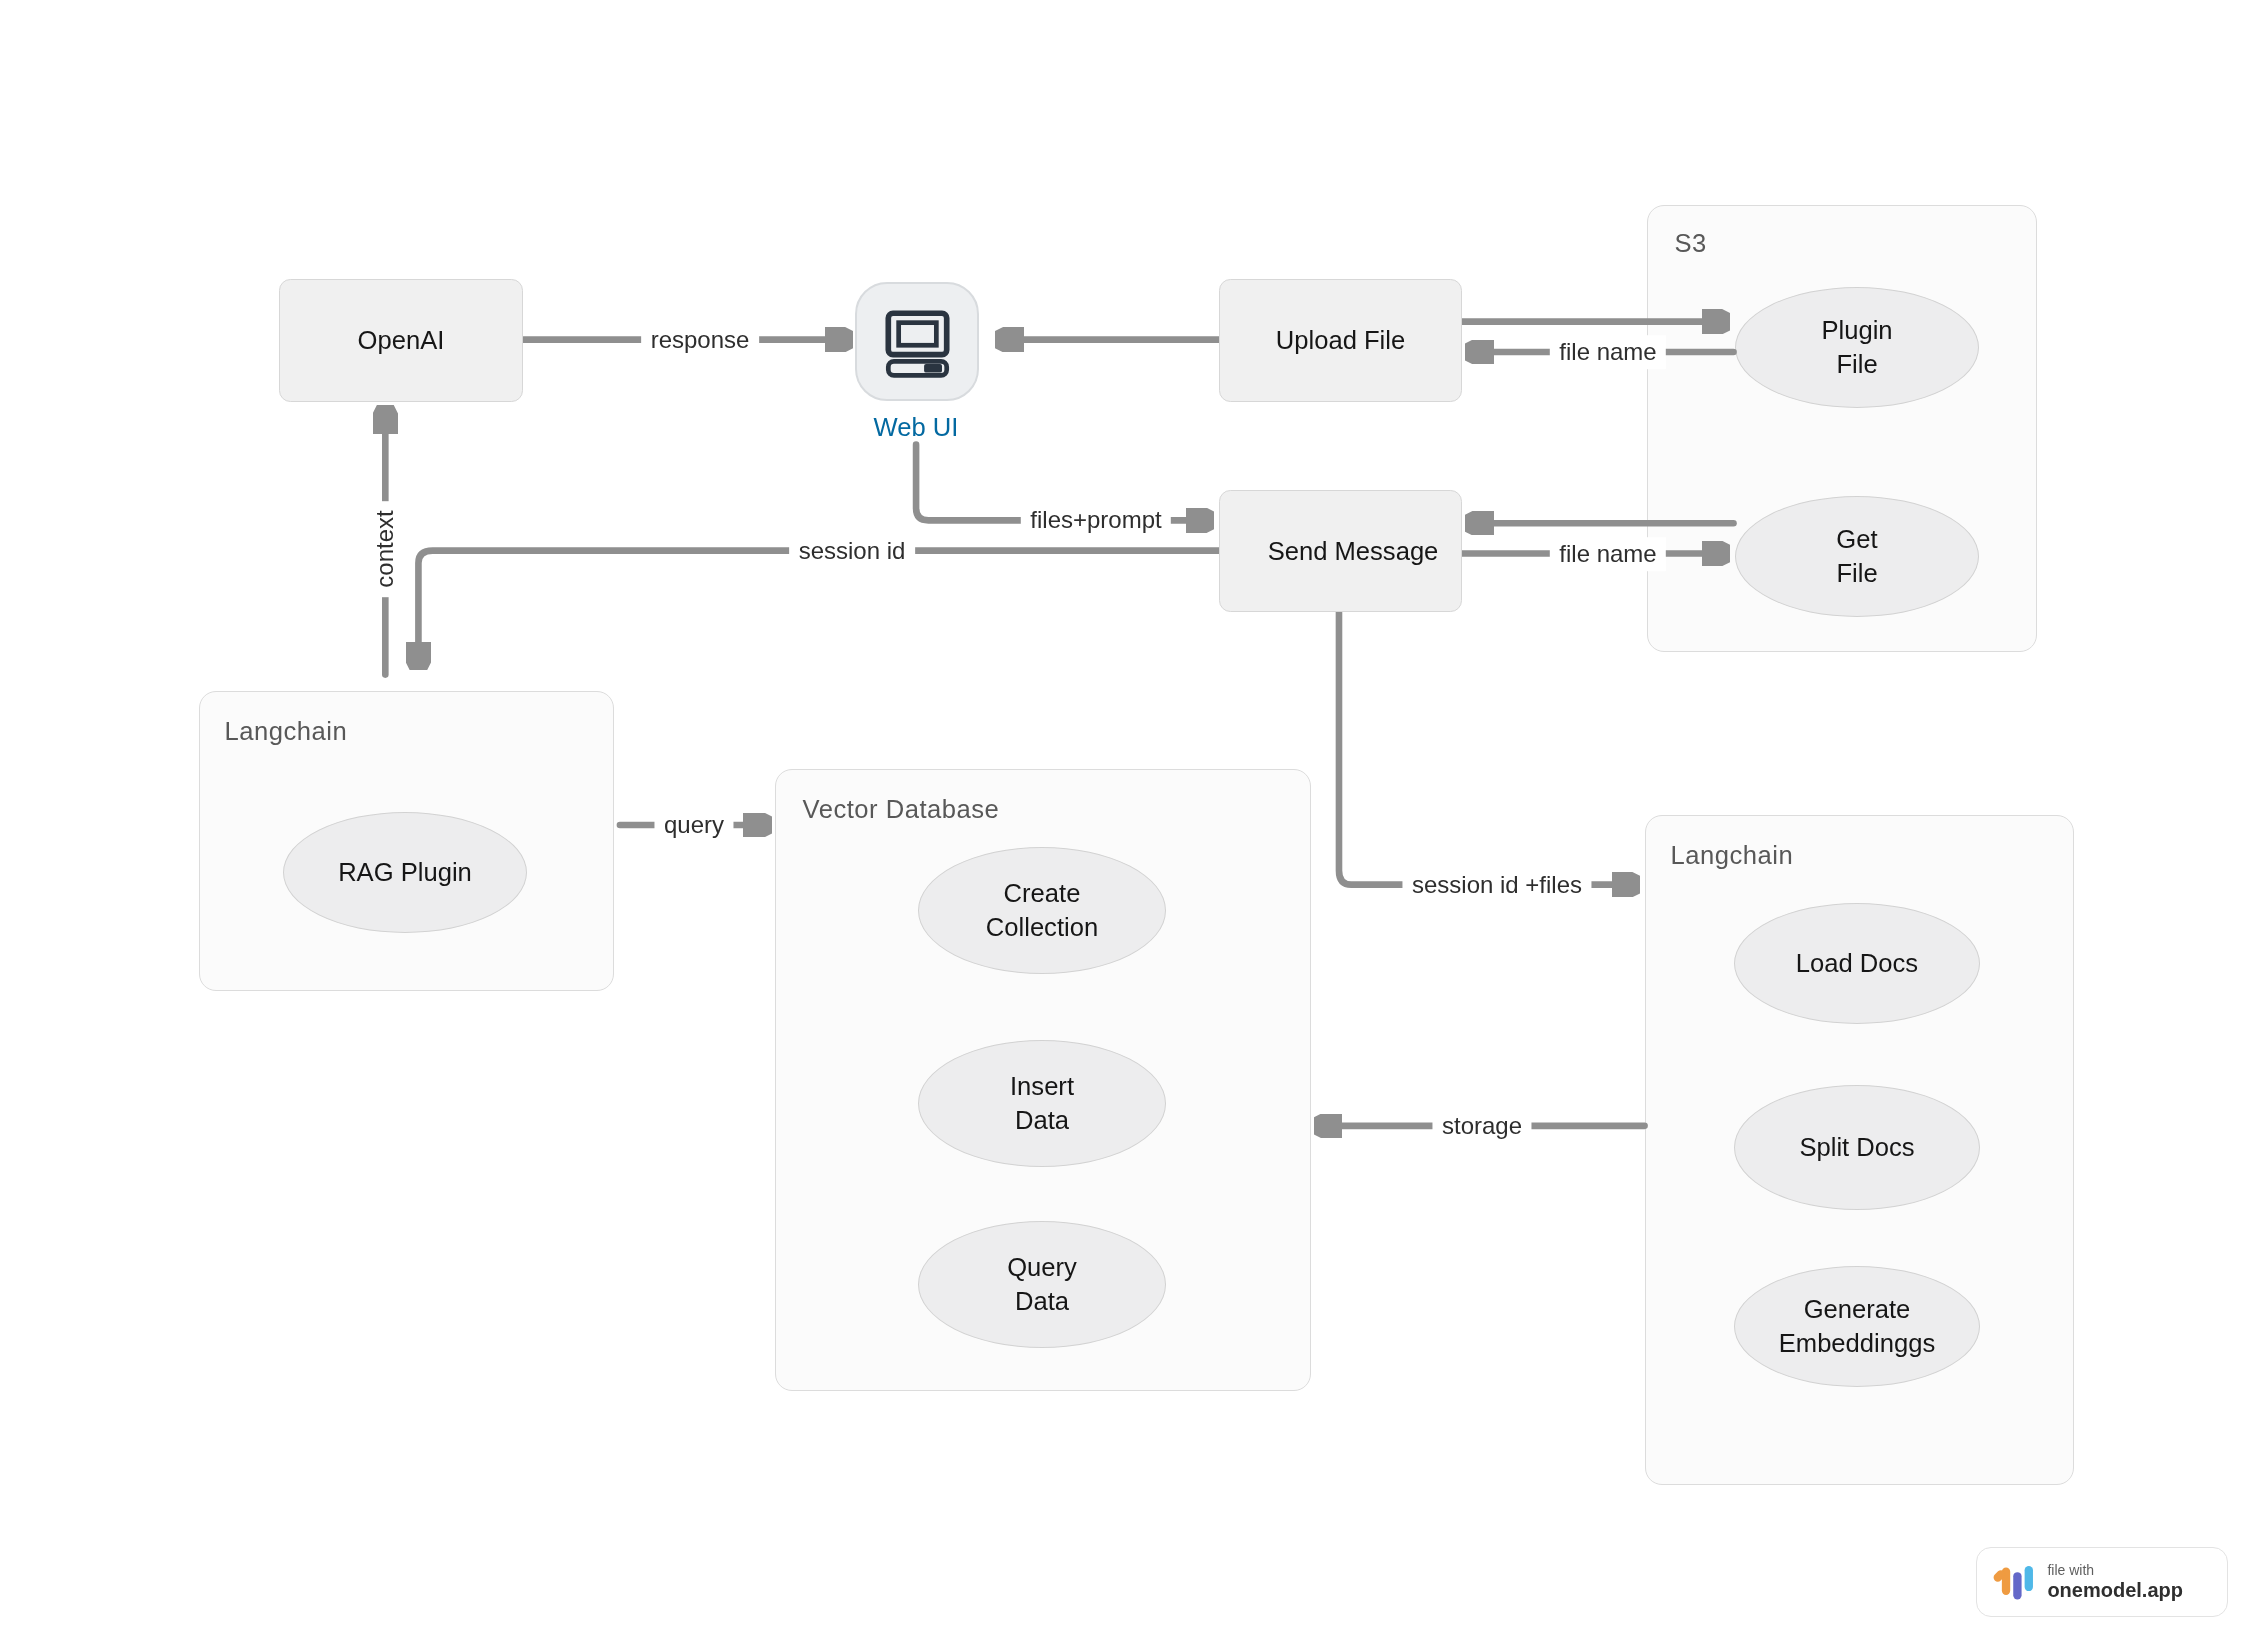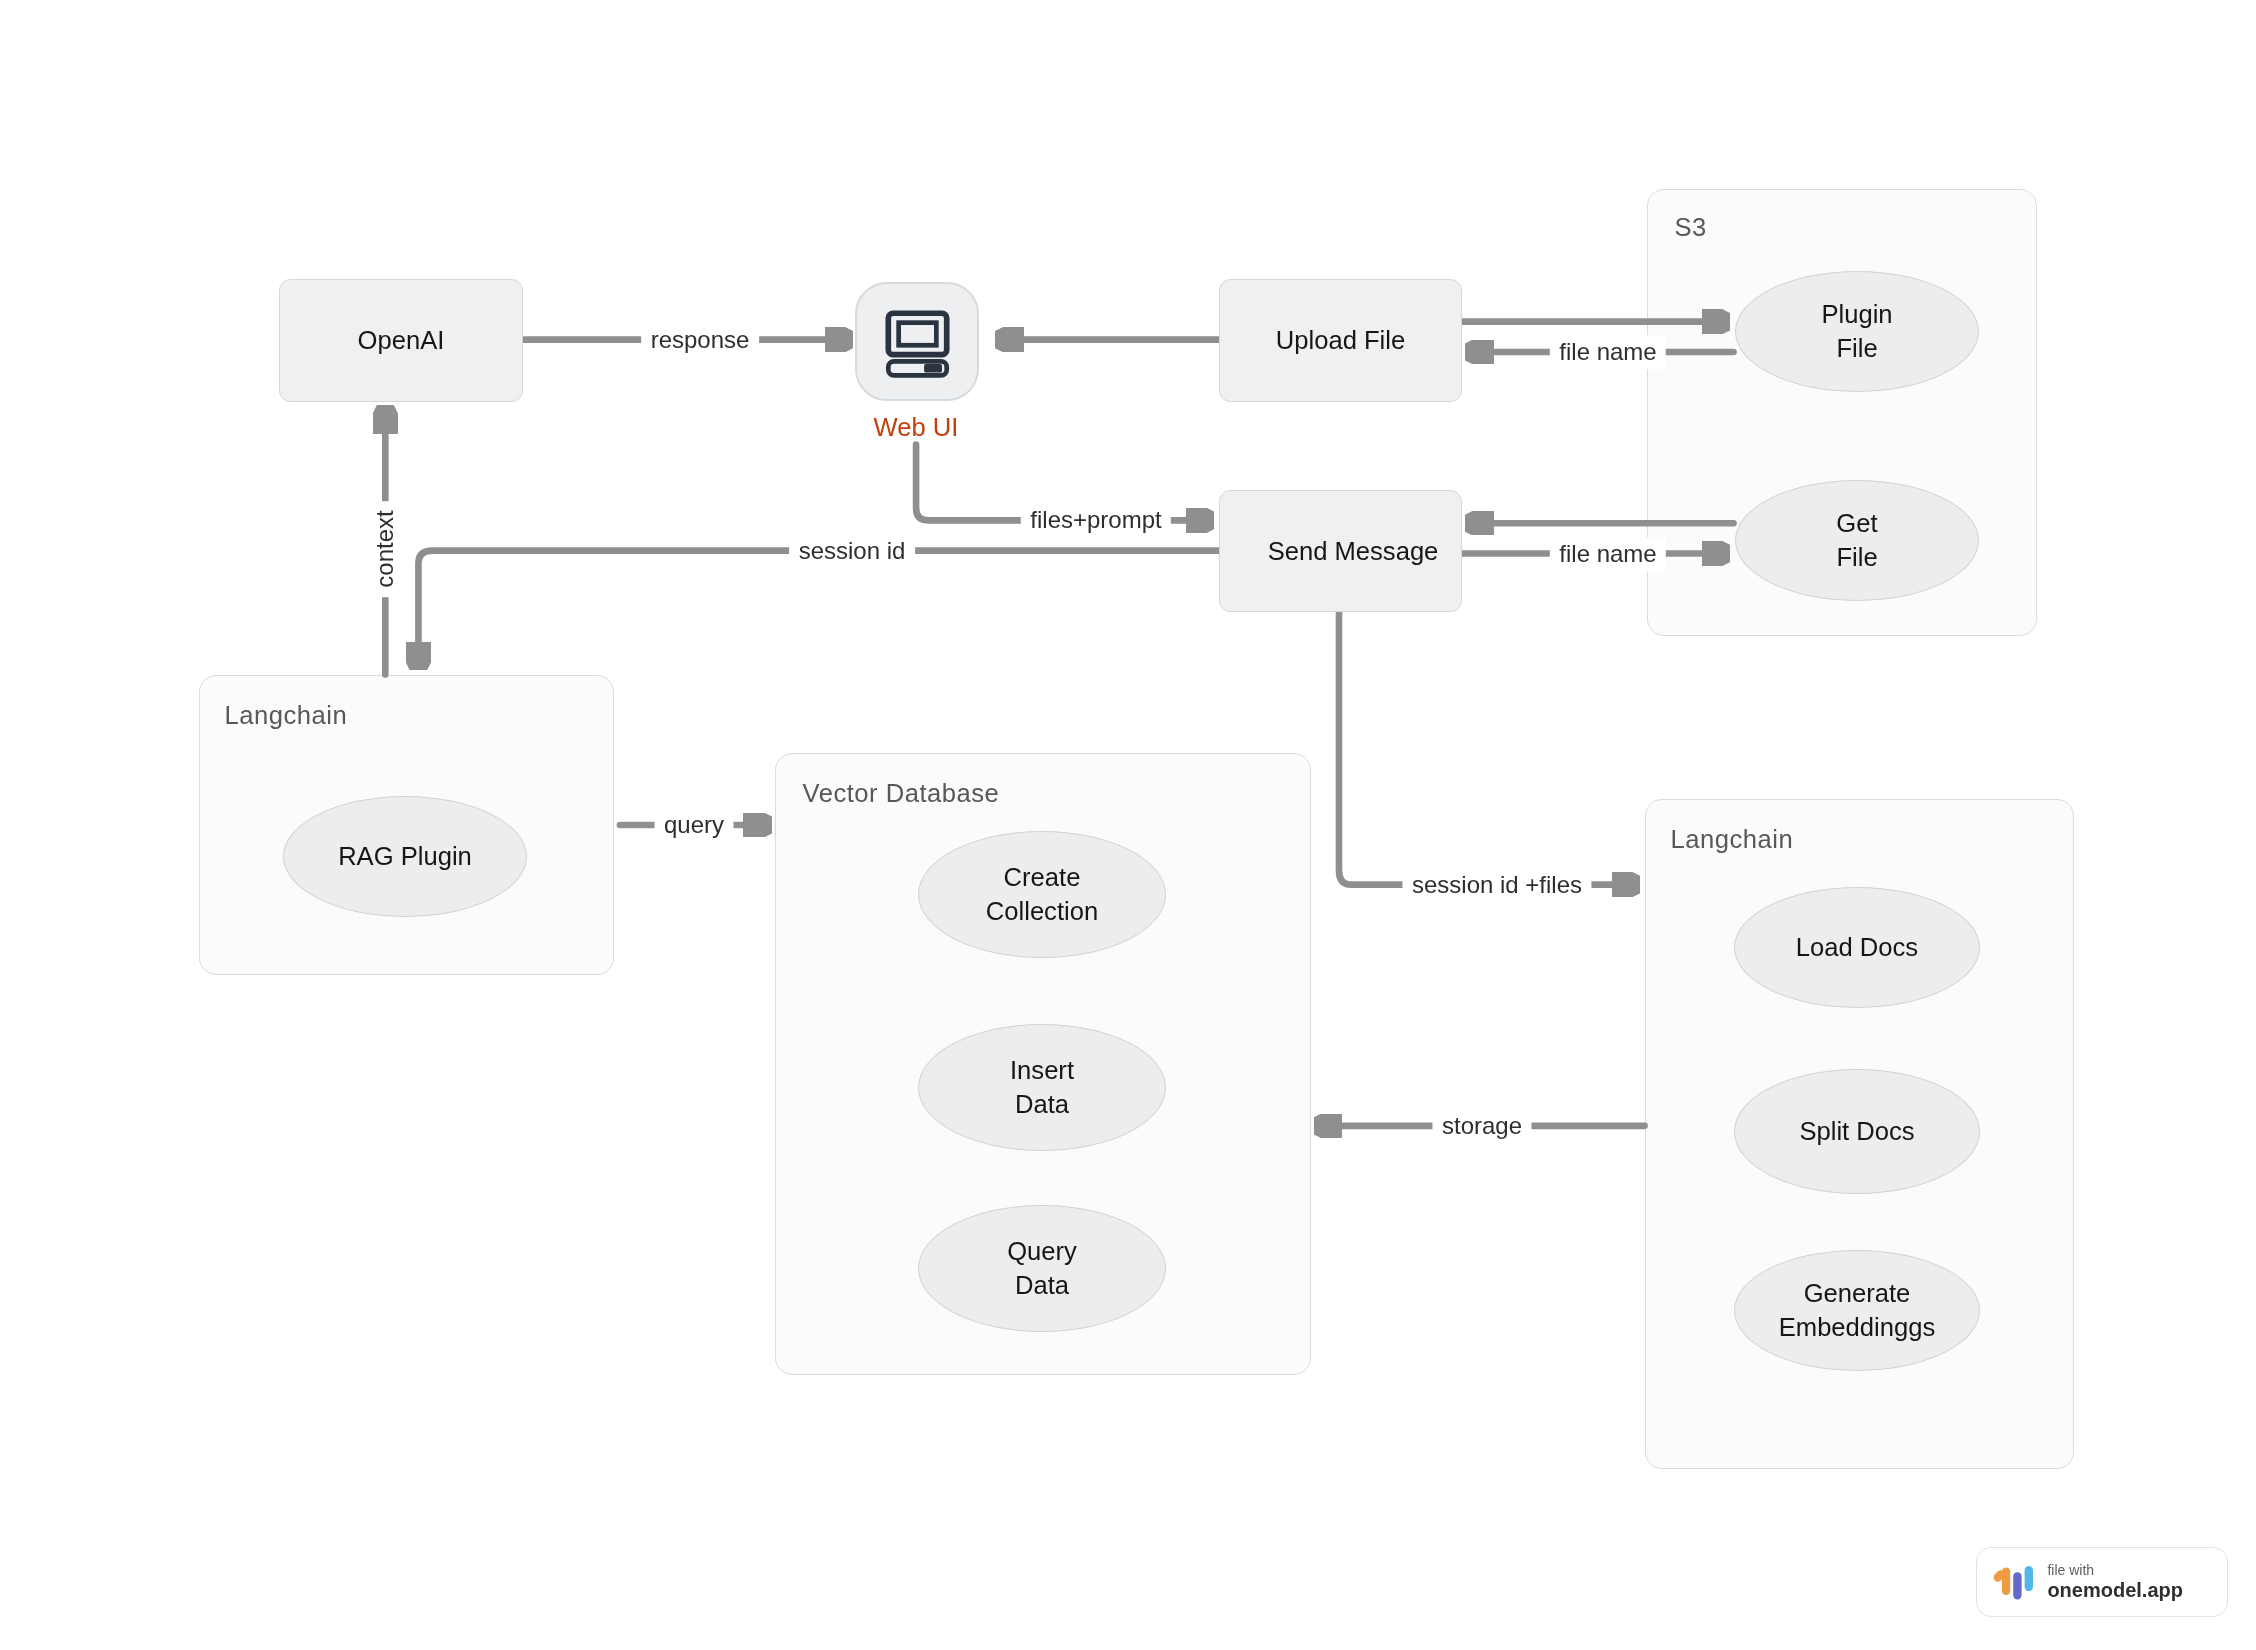--- a/index.html
+++ b/index.html
@@ -3,41 +3,41 @@
 <meta charset="utf-8">
 <style>
   html,body{margin:0;padding:0;background:#ffffff;}
   .canvas{
     position:relative;width:2256px;height:1650px;background:#ffffff;
     font-family:"Liberation Sans", sans-serif;overflow:hidden;
   }
   
   .container{
     position:absolute;background:#fbfbfb;border:1.9px solid #dcdcdc;
-    border-radius:17px;box-sizing:border-box;z-index:1;
+    border-radius:17px;box-sizing:border-box;z-index:1;margin-top:16px;
   }
   .container-label{
     position:absolute;font-size:25.6px;color:#585858;letter-spacing:0.5px;
     white-space:nowrap;
   }
   
   .edges{position:absolute;left:0;top:0;z-index:2;}
   .edges path{fill:none;stroke:#8f8f8f;stroke-width:7;stroke-linecap:round;}
   
   .box{
     position:absolute;background:#f0f0f0;border:1.9px solid #d7d7d7;border-radius:11.4px;
     box-sizing:border-box;display:flex;align-items:center;justify-content:center;
     font-size:25.6px;color:#161616;z-index:3;
   }
   .squircle{
     position:absolute;background:#edeff1;border:2.8px solid #d8dbde;border-radius:32px;
     box-sizing:border-box;display:flex;align-items:center;justify-content:center;z-index:3;
   }
   .actor-label{
-    position:absolute;font-size:25.6px;color:#c2410c;text-align:center;
+    position:absolute;font-size:25.6px;color:#0369a1;text-align:center;
     transform:translate(-50%,-50%);white-space:nowrap;z-index:3;
   }
   .ellipse{
     position:absolute;background:#ededee;border:1.9px solid #d2d2d2;border-radius:50%;
     box-sizing:border-box;display:flex;flex-direction:column;align-items:center;justify-content:center;
     font-size:25.6px;color:#161616;text-align:center;line-height:1.3;z-index:3;
   }
   
   .edge-label{
     position:absolute;transform:translate(-50%,-50%);background:#ffffff;

